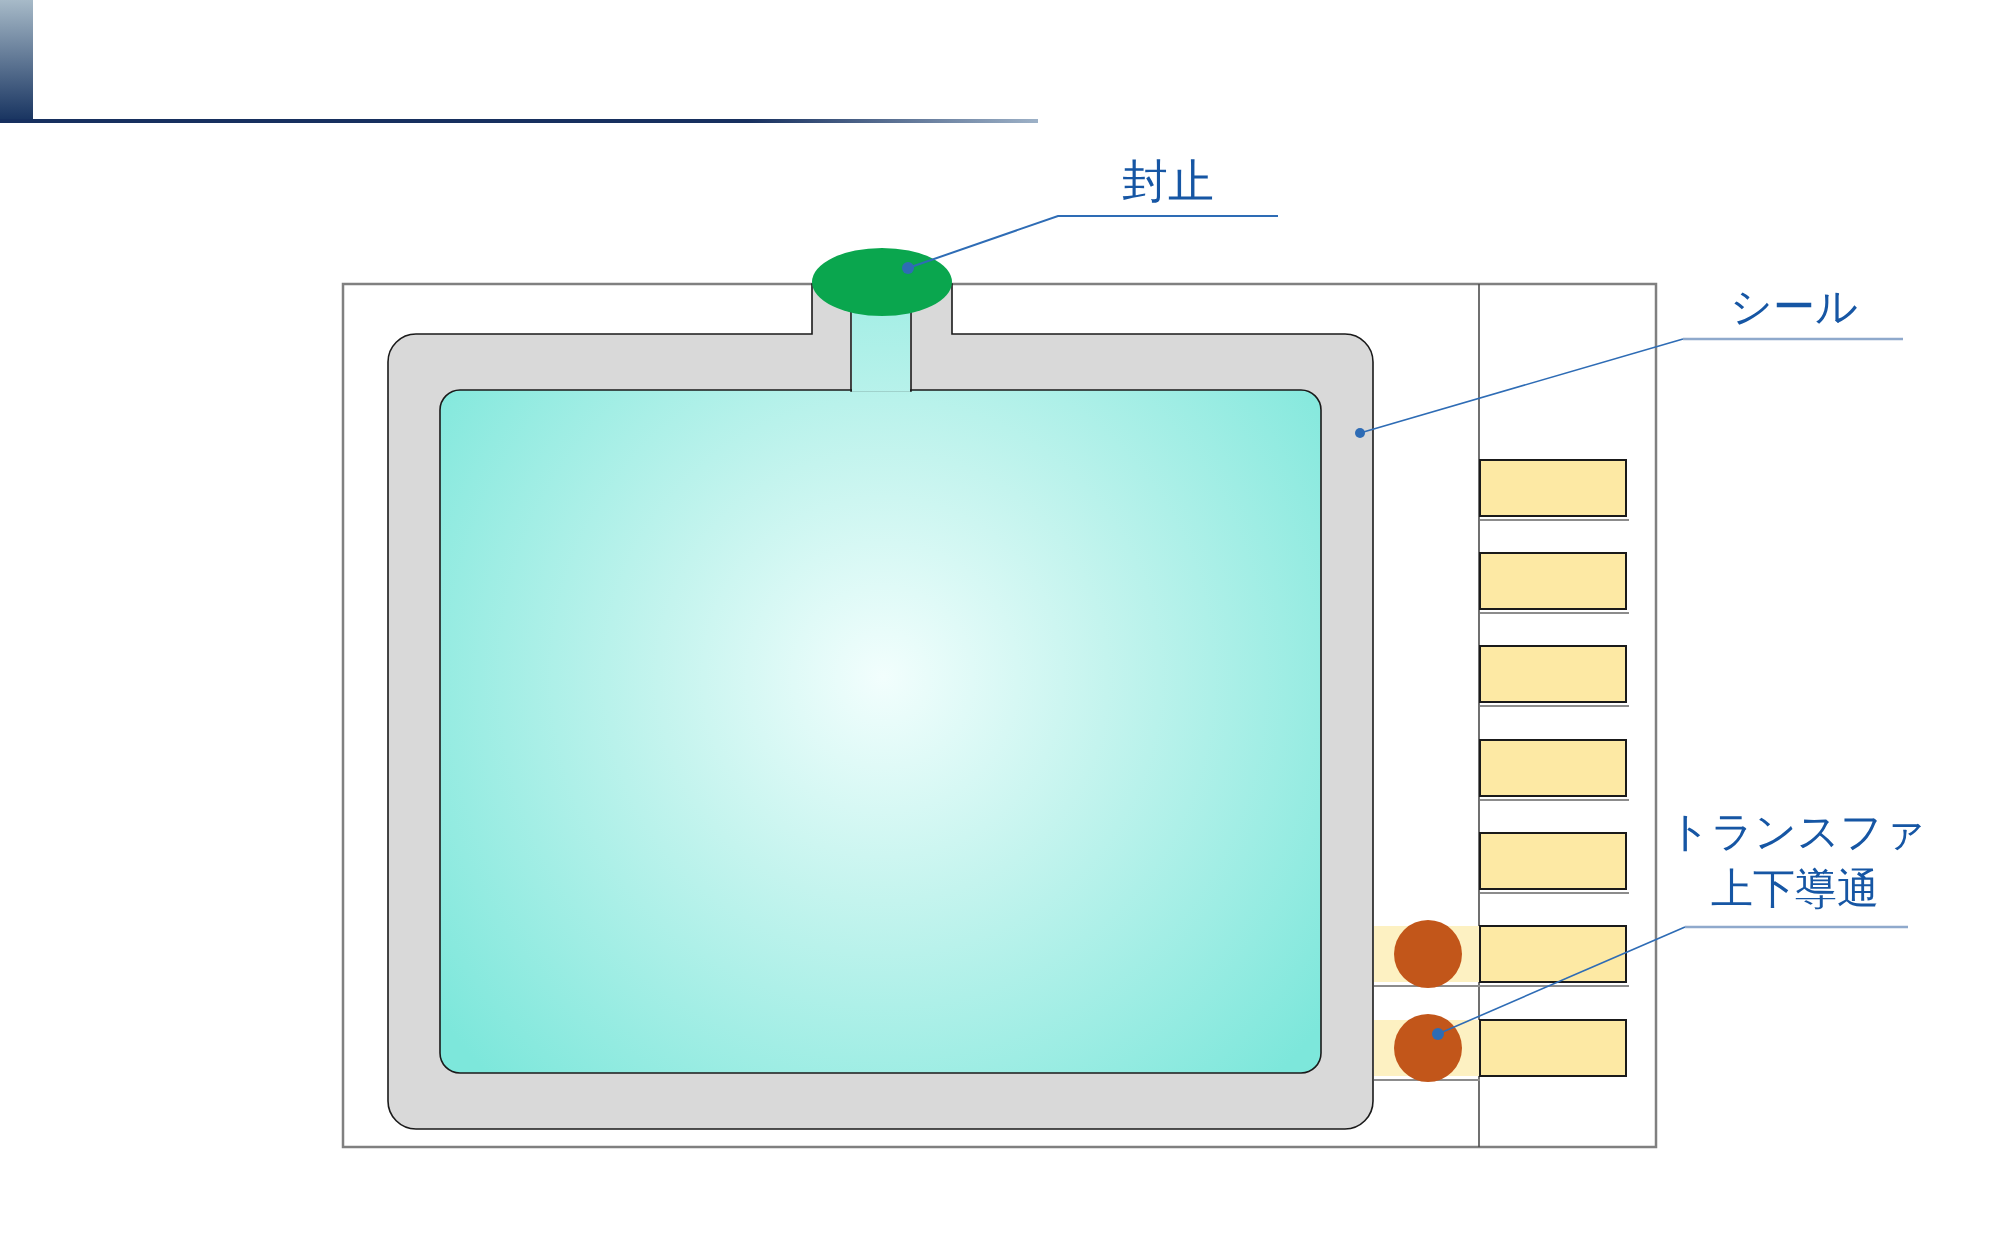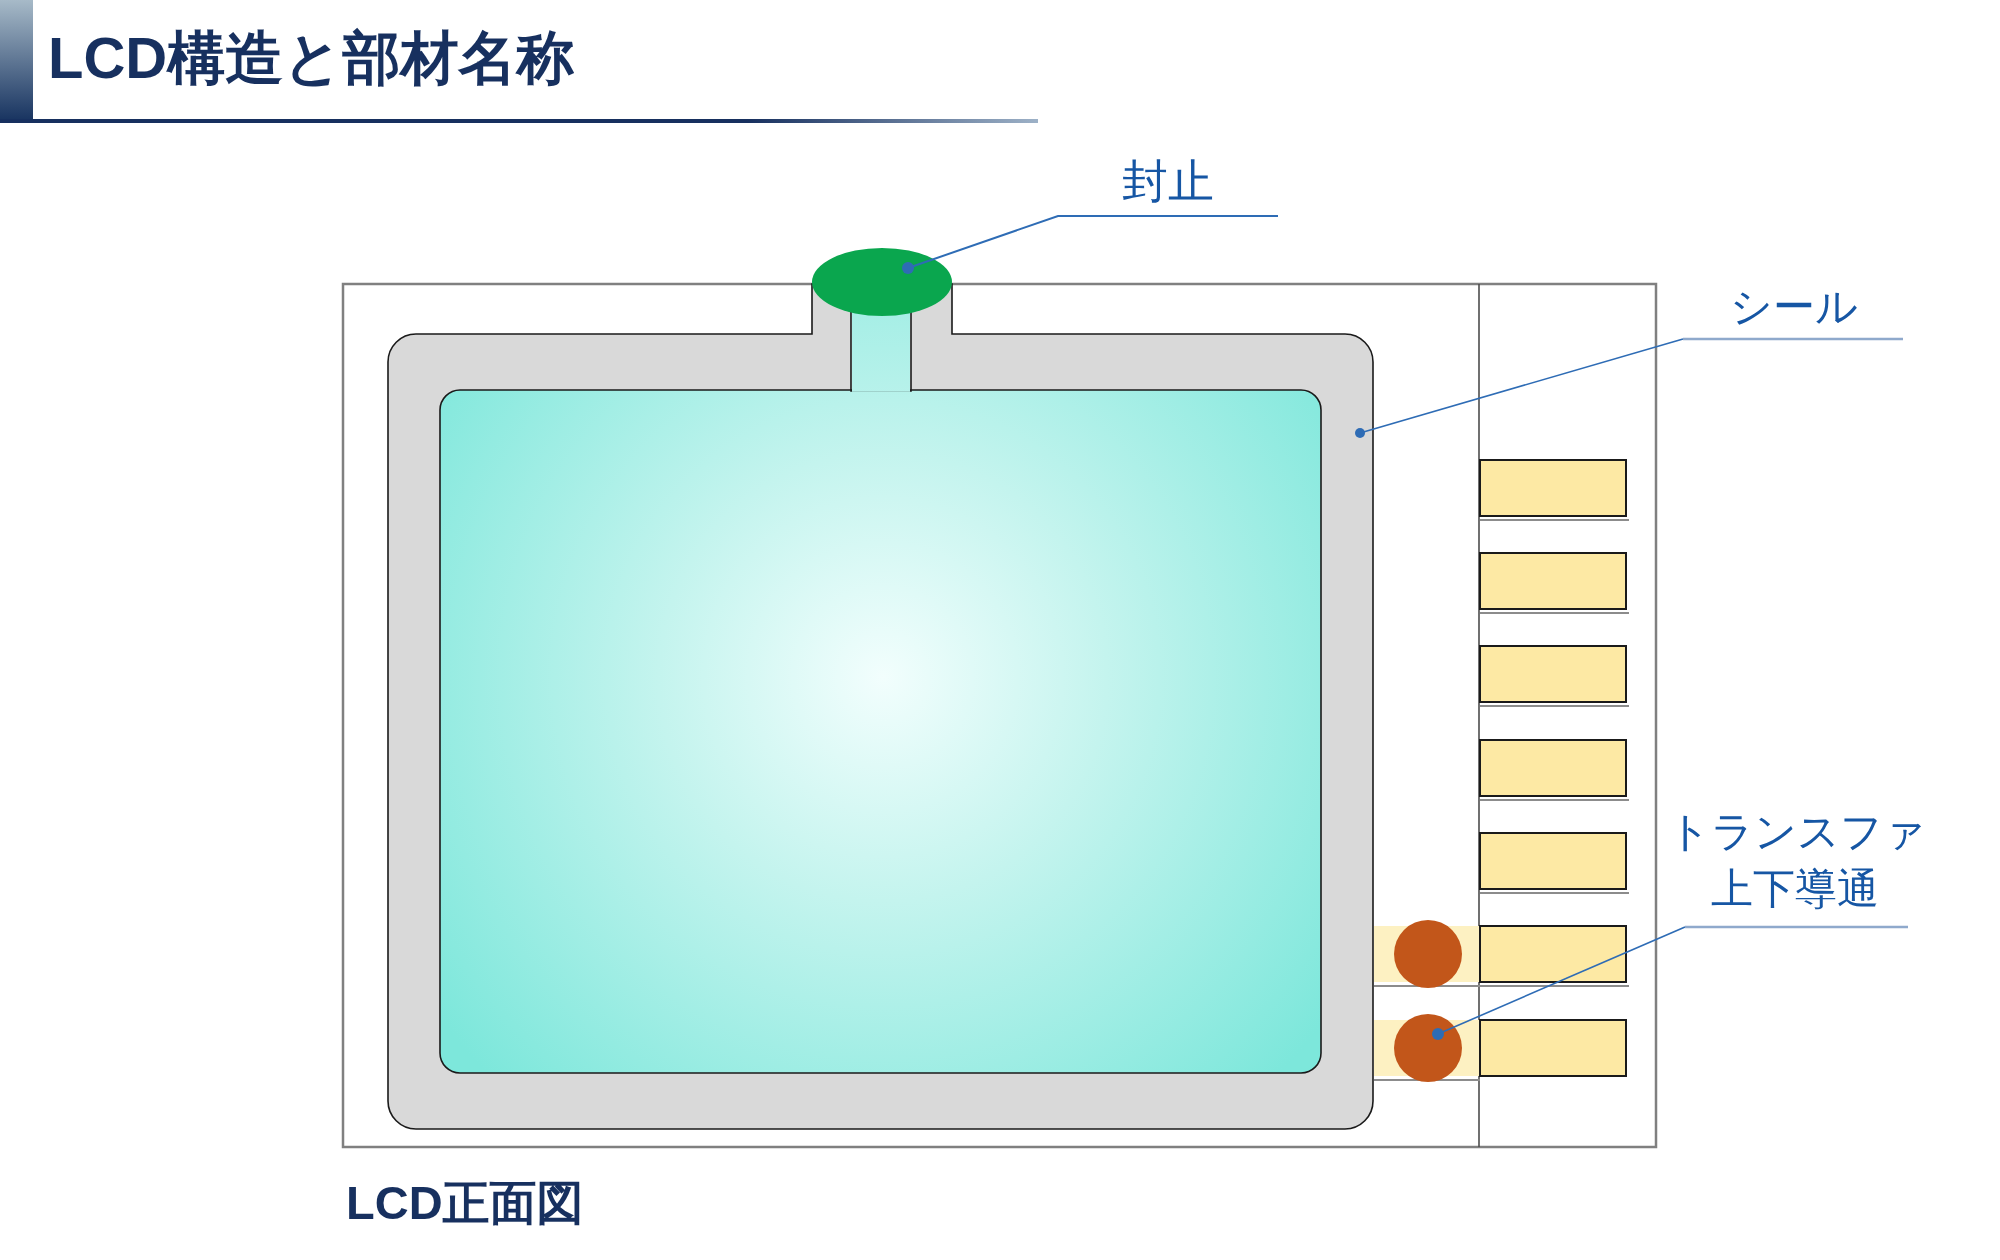--- a/index.html
+++ b/index.html
@@ -19,21 +19,20 @@
 
   svg text{font-family:"Liberation Sans","DejaVu Sans",sans-serif;}
   .label-text{fill:var(--label_blue);}
 </style>
 </head>
 <body>
 
 <div class="stage">
 
   <div class="header-bar"></div>
-  <div class="page-title">LCD構造と部材名称</div>
   <div class="title-rule"></div>
 
   <svg width="2000" height="1260" viewBox="0 0 2000 1260" style="position:absolute;left:0;top:0;">
     <defs>
       <radialGradient id="lcGrad" gradientUnits="userSpaceOnUse" cx="883" cy="677" r="560">
         <stop offset="0%" style="stop-color:var(--lc_center)"></stop>
         <stop offset="40%" style="stop-color:var(--lc_mid)"></stop>
         <stop offset="100%" style="stop-color:var(--lc_edge)"></stop>
       </radialGradient>
     </defs>
@@ -96,14 +95,13 @@
 
     <g>
       <line x1="1438" y1="1034" x2="1685" y2="927" style="stroke:var(--leader_blue);stroke-width:1.6;"></line>
       <line x1="1685" y1="927" x2="1908" y2="927" style="stroke:var(--underline_light);stroke-width:2.5;"></line>
       <circle cx="1438" cy="1034" r="6" style="fill:var(--leader_blue);"></circle>
       <text class="label-text" x="1797" y="846" font-size="42" text-anchor="middle">トランスファ</text>
       <text class="label-text" x="1795" y="903" font-size="42" text-anchor="middle">上下導通</text>
     </g>
   </svg>
 
-  <div class="caption">LCD正面図</div>
 </div>
 
 </body></html>

